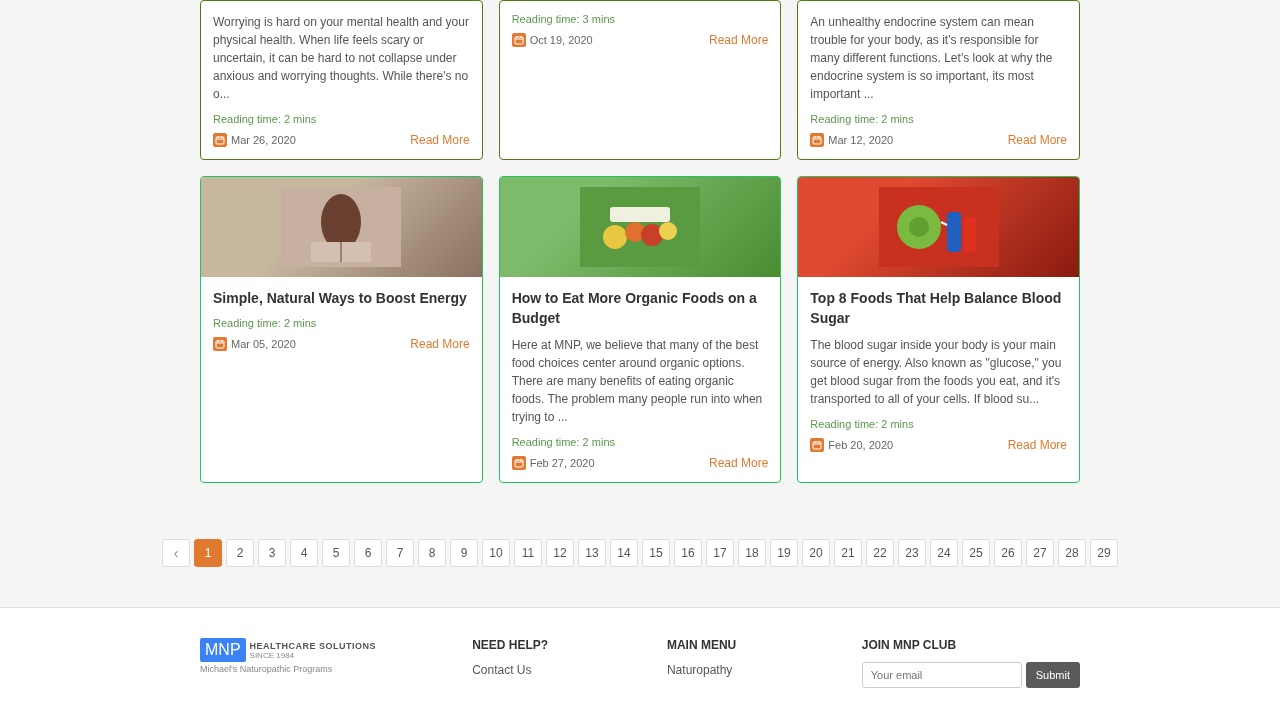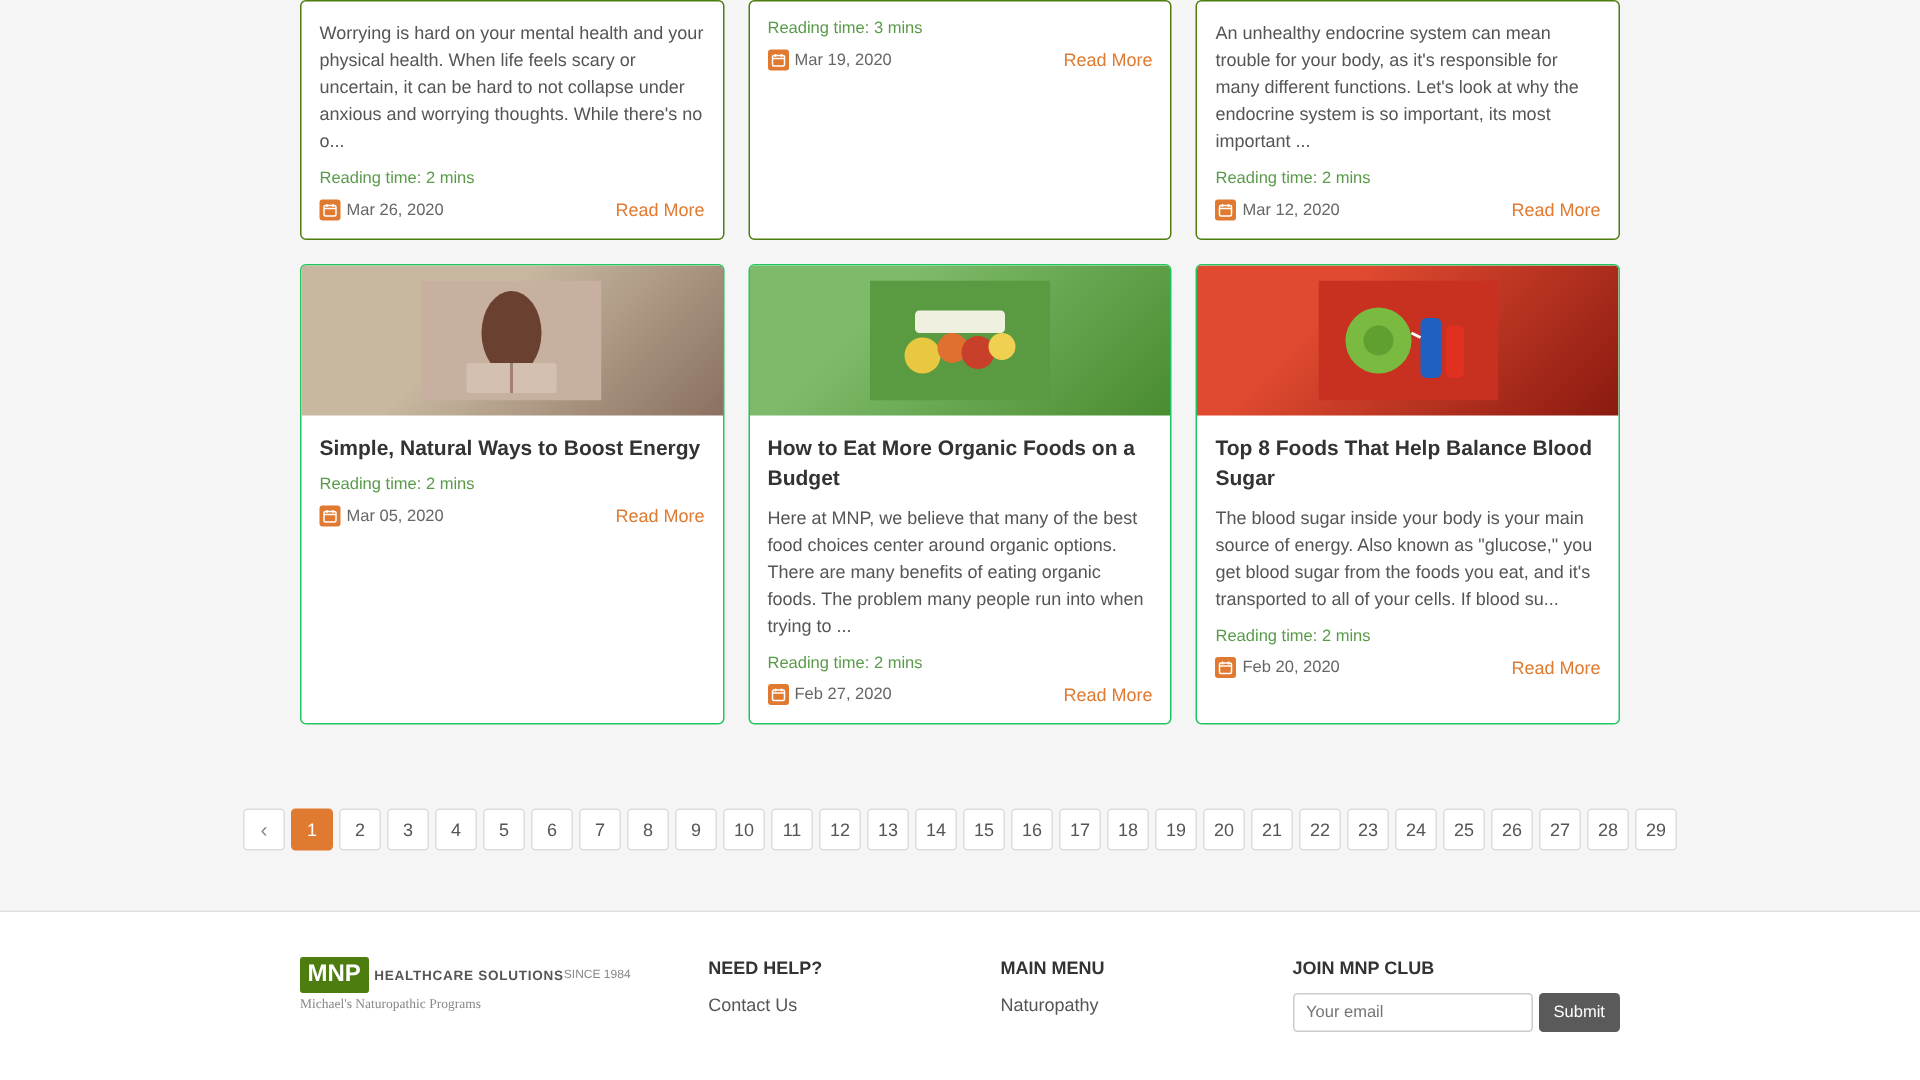--- a/index.html
+++ b/index.html
@@ -241,21 +241,21 @@
           <div class="card-footer">
             <div class="card-date-wrapper">
               <span class="calendar-icon">
                 <svg viewBox="0 0 10 10">
                     <rect x="1" y="2" width="8" height="7" rx="1" fill="none" stroke="#fff" stroke-width="1"></rect>
                     <line x1="1" y1="4" x2="9" y2="4" stroke="#fff" stroke-width="1"></line>
                     <line x1="3" y1="1" x2="3" y2="3" stroke="#fff" stroke-width="1"></line>
                     <line x1="7" y1="1" x2="7" y2="3" stroke="#fff" stroke-width="1"></line>
                   </svg>
               </span>
-              <span class="card-date">Mar 19, 2020</span>
+              <span class="card-date">Oct 19, 2020</span>
             </div>
             <a class="read-more">Read More</a>
           </div>
         </div>
       </div>
 
       <div class="card card-top">
         <div class="card-body">
           <p class="card-excerpt">An unhealthy endocrine system can mean trouble for your body, as it's responsible for many different functions. Let's look at why the endocrine system is so important, its most important ...</p>
           <div class="card-reading-time">Reading time: 2 mins</div>
@@ -410,27 +410,27 @@
     </div>
   </div>
 
   <div class="footer">
     <div class="footer-inner">
 
       <div class="footer-logo-section">
         <div class="footer-logo">
           <div style="display:flex;flex-direction:column;align-items:flex-start;">
             <div style="display:flex;align-items:center;gap:4px;">
-              <div style="background:#4d7c0f;color:#fff;font-weight:bold;font-size:16px;padding:3px 5px;border-radius:2px;">MNP</div>
-              <div style="display:flex;flex-direction:row;">
+              <div style="background:#3b82f6;color:#fff;font-weight:normal;font-size:16px;padding:3px 5px;border-radius:2px;">MNP</div>
+              <div style="display:flex;flex-direction:column;">
                 <span style="font-size:9px;font-weight:bold;color:#555;letter-spacing:0.5px;">HEALTHCARE SOLUTIONS</span>
                 <span style="font-size:8px;color:#888;">SINCE 1984</span>
               </div>
             </div>
-            <div style="font-size:9px;color:#888;margin-top:2px;font-family:Liberation Serif, serif;">Michael's Naturopathic Programs</div>
+            <div style="font-size:9px;color:#888;margin-top:2px;">Michael's Naturopathic Programs</div>
           </div>
         </div>
 
       </div>
 
       <div class="footer-col">
         <h4>NEED HELP?</h4>
         <ul>
           <li><a>Contact Us</a></li>
           <li></li>

